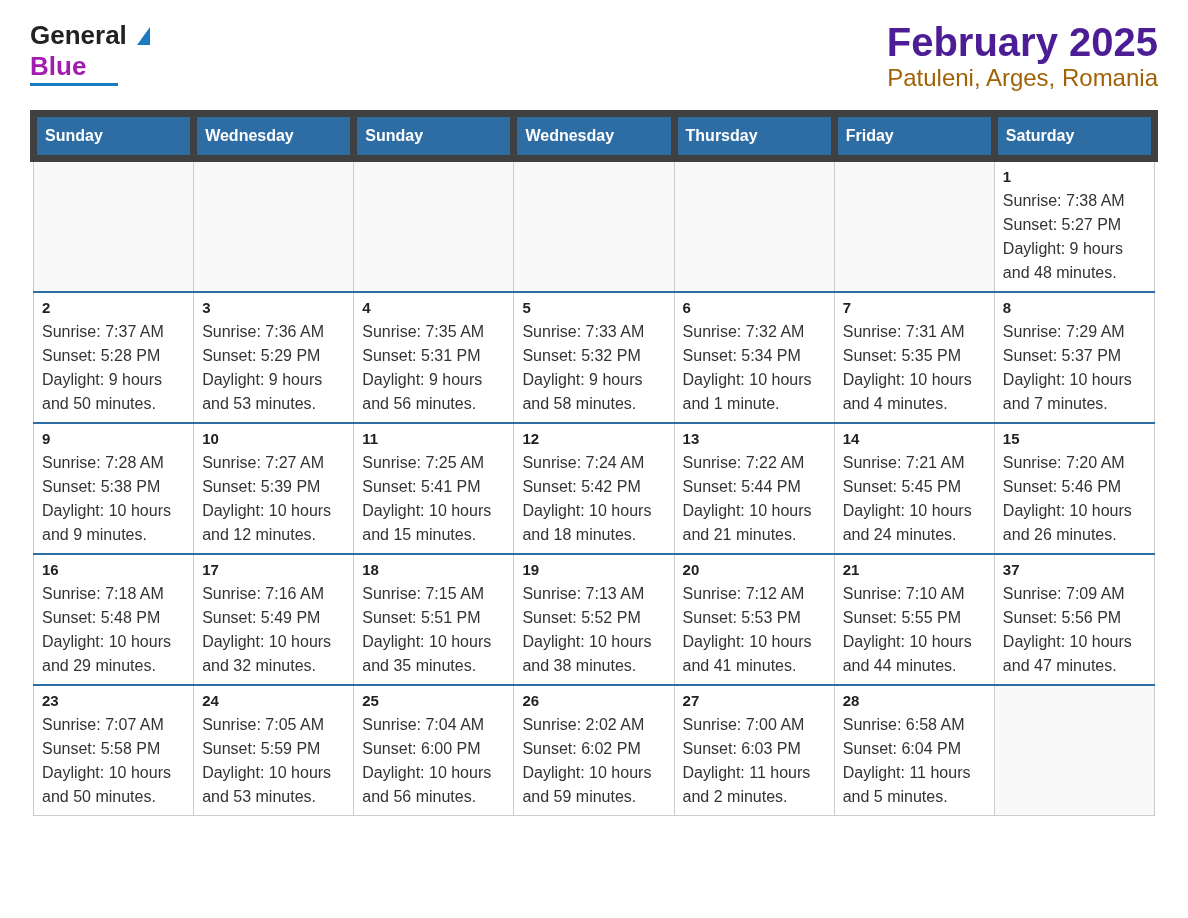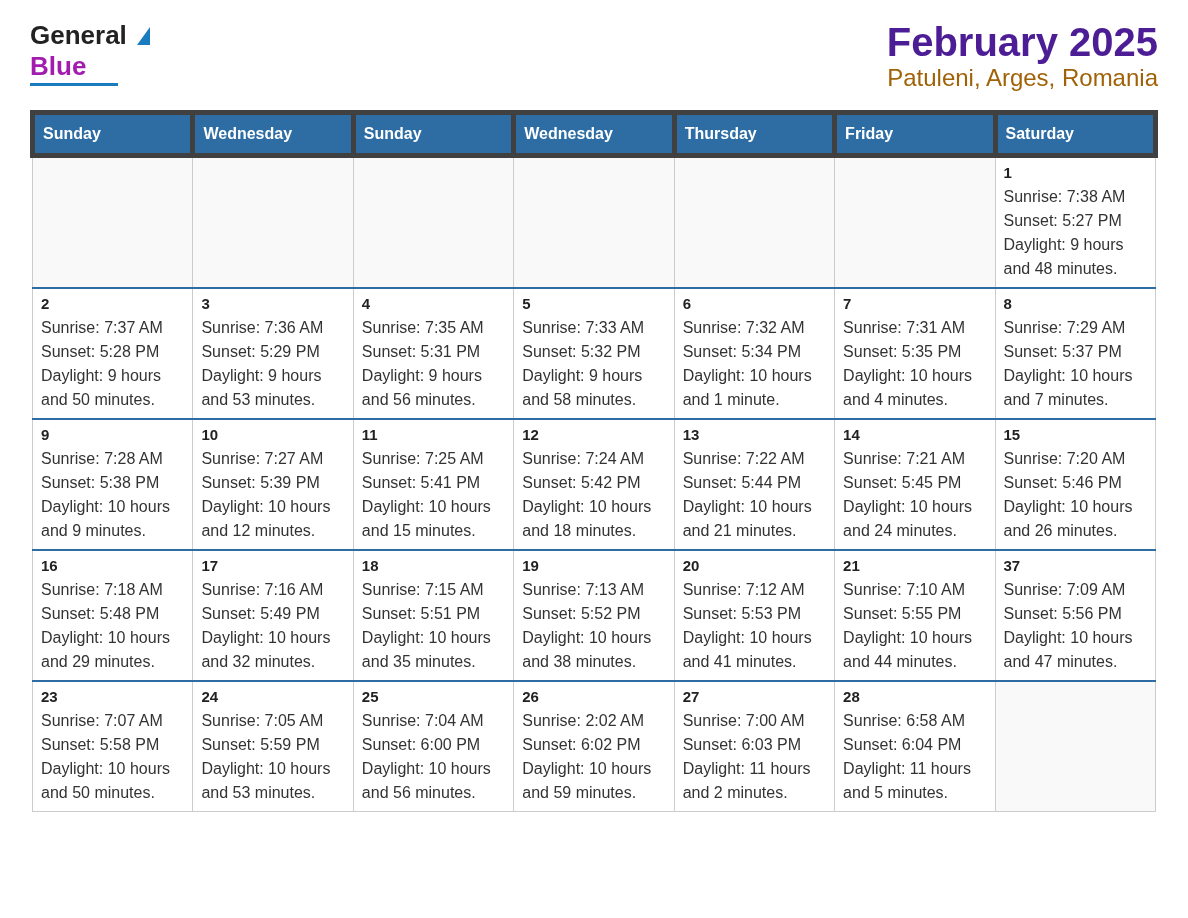--- a/index.html
+++ b/index.html
@@ -38,21 +38,21 @@
       border-collapse: collapse;
       table-layout: fixed;
     }
     .calendar th {
       background: #2d6da3;
       color: #fff;
       font-size: 16px;
       font-weight: bold;
       padding: 10px 8px;
       text-align: left;
-      border: 5px solid #404040;
+      border: 7px solid #404040;
     }
     .calendar td {
       vertical-align: top;
       border: 1px solid #ccc;
       padding: 6px 8px;
       min-height: 100px;
       background: #fff;
       font-size: 13px;
       color: #333;
     }

